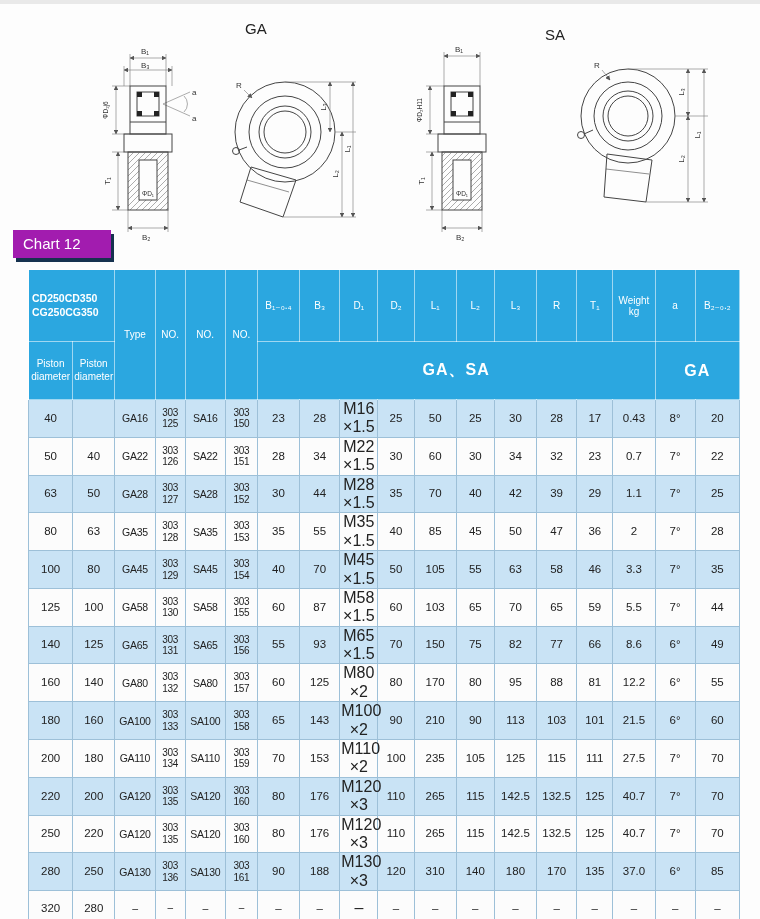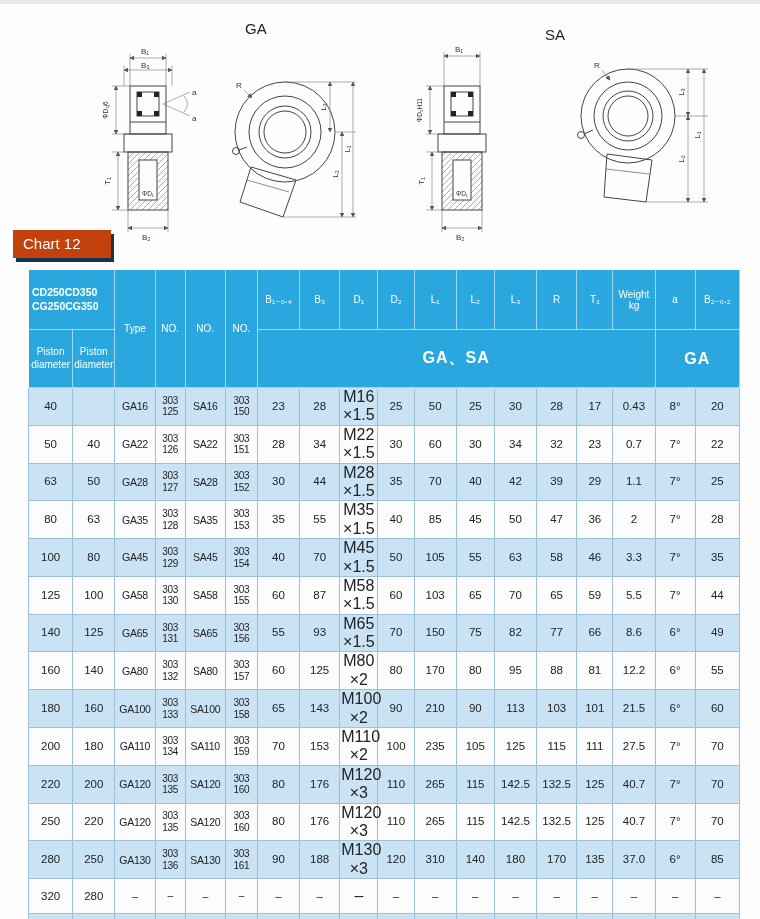--- a/index.html
+++ b/index.html
@@ -1,29 +1,29 @@
 <!DOCTYPE html>
 <html><head>
 <meta charset="utf-8">
 <style>
   html,body{margin:0;padding:0;background:#e9e9e9;font-family:"Liberation Sans","DejaVu Sans",sans-serif;}
   .page{position:relative;width:760px;height:919px;background:#fdfdfd;margin:4px auto;overflow:hidden;}
   .drawings-svg{position:absolute;top:0;left:0;}
   .fig-title{font-size:15px;fill:#222;font-family:"Liberation Sans","DejaVu Sans",sans-serif;}
   .dim-label{font-size:8px;fill:#333;stroke:none;font-family:"Liberation Sans","DejaVu Sans",sans-serif;}
   .dim-label.small{font-size:6.5px;}
-  .badge{position:absolute;left:13px;top:226px;background:#c2410c;color:#ffffff;
+  .badge{position:absolute;left:13px;top:226px;background:#a21caf;color:#ffffff;
          font-size:15px;line-height:1;padding:6px 30px 7px 10px;
          box-shadow:3px 4px 0 #16324f;}
   table.spec{position:absolute;top:265px;left:28px;width:712px;border-collapse:collapse;
              table-layout:fixed;border:1px solid #9dc0d8;border-bottom:3px solid #1f2d38;}
   thead th{background:#2ba7e0;color:#fff;font-weight:normal;font-size:10px;
            border:1px solid rgba(255,255,255,.55);white-space:pre-line;
            vertical-align:middle;text-align:center;padding:1px;}
-  thead tr.hr1{height:60px;}
+  thead tr.hr1{height:72px;}
   thead tr.hr2{height:58px;}
   th.h-title{font-weight:bold;font-size:10.5px;text-align:left;padding-left:3px;line-height:1.25;}
   th.h-piston{font-size:10px;line-height:1.25;}
   th.h-group{font-size:16px;font-weight:bold;letter-spacing:1px;}
   tbody td{border:1px solid #9dc0d8;text-align:center;font-size:11.5px;color:#222;
            white-space:pre-line;height:34px;padding:0 1px;line-height:1.15;}
   tbody tr:nth-child(odd) td{background:#c9e3f5;}
   tbody tr:nth-child(even) td{background:#fcfcfc;}
   tbody td:nth-child(3),tbody td:nth-child(5){font-size:10.5px;letter-spacing:-0.3px;}
   tbody td:nth-child(4),tbody td:nth-child(6){font-size:10px;letter-spacing:-0.4px;}

